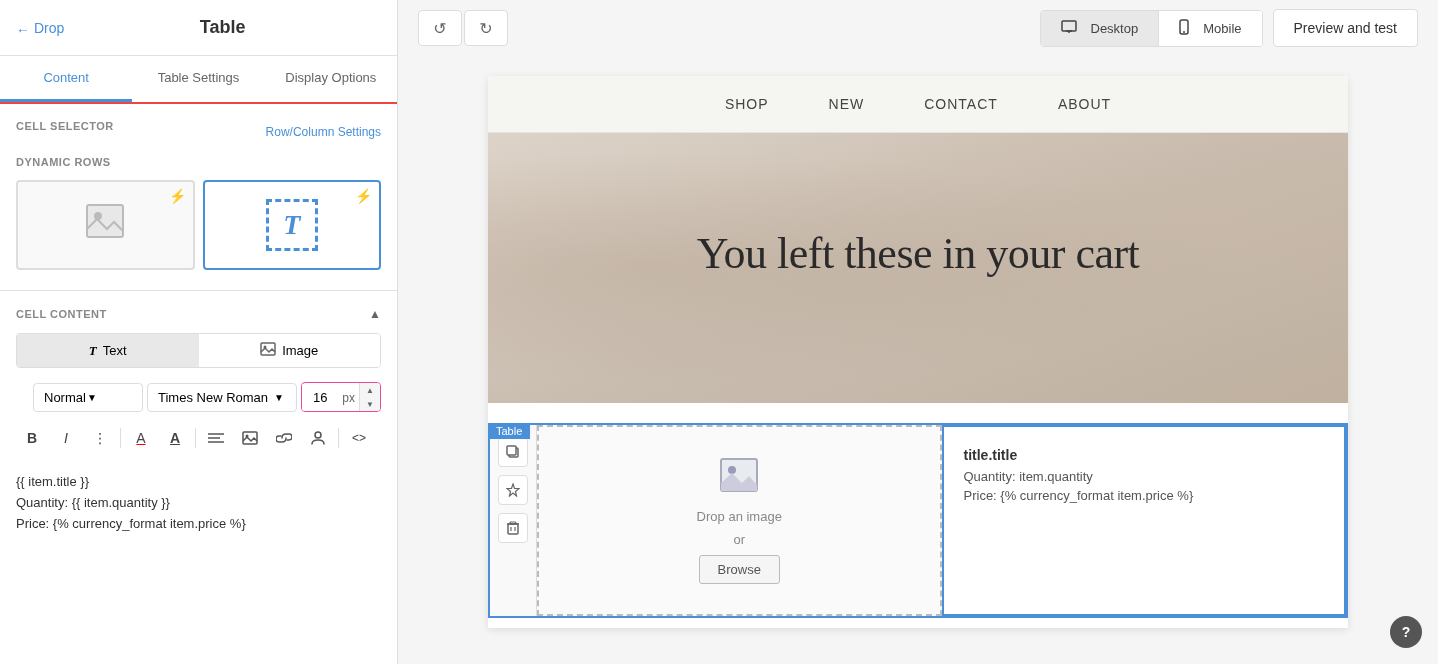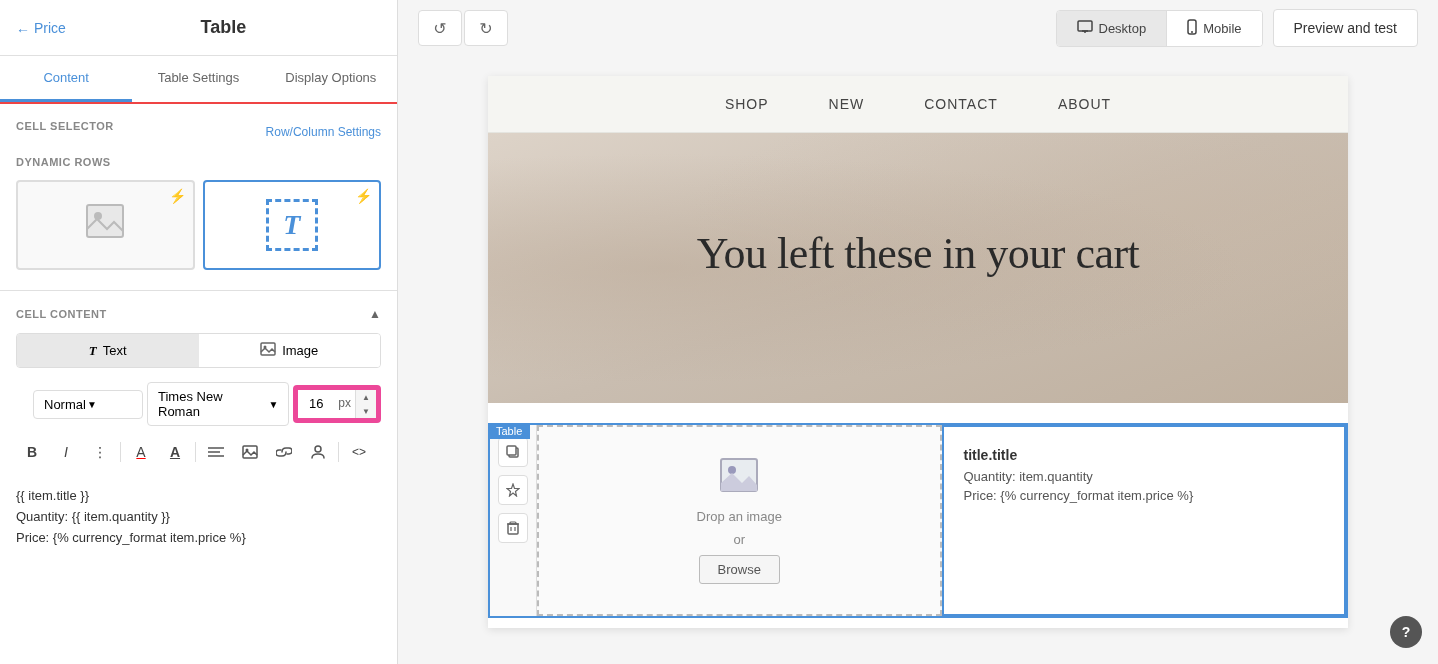--- a/index.html
+++ b/index.html
@@ -229,22 +229,22 @@
       background: #fff;
       cursor: pointer;
       display: flex;
       align-items: center;
       gap: 6px;
       flex: 1;
     }
 
     .font-size-container {
       display: flex;
-      align-items: flex-start;
-      border: 5px solid #ec4899;
+      align-items: flex-end;
+      border: 1px solid #ec4899;
       border-radius: 4px;
       overflow: hidden;
     }
 
     .font-size-input {
       width: 36px;
       border: none;
       text-align: center;
       font-size: 13px;
       padding: 6px 4px;
@@ -363,21 +363,21 @@
 
     .view-btn {
       padding: 8px 20px;
       border: none;
       background: #fff;
       cursor: pointer;
       font-size: 13px;
       color: #444;
       display: flex;
       align-items: center;
-      gap: 6px;
+      gap: 14px;
     }
 
     .view-btn.active {
       background: #e8e8e8;
       font-weight: 500;
     }
 
     .view-divider {
       width: 1px;
       background: #ddd;
@@ -593,21 +593,21 @@
     .chevron-down { font-size: 10px; }
   </style>
 </head>
 <body>
 
 <div class="left-panel">
 
   <div class="panel-header">
     <button class="done-btn">
       <span>←</span>
-      <span>Price</span>
+      <span>Drop</span>
     </button>
     <div class="panel-title">Table</div>
   </div>
 
   <div class="tabs">
     <div class="tab active">Content</div>
     <div class="tab">Table Settings</div>
     <div class="tab">Display Options</div>
   </div>
 

